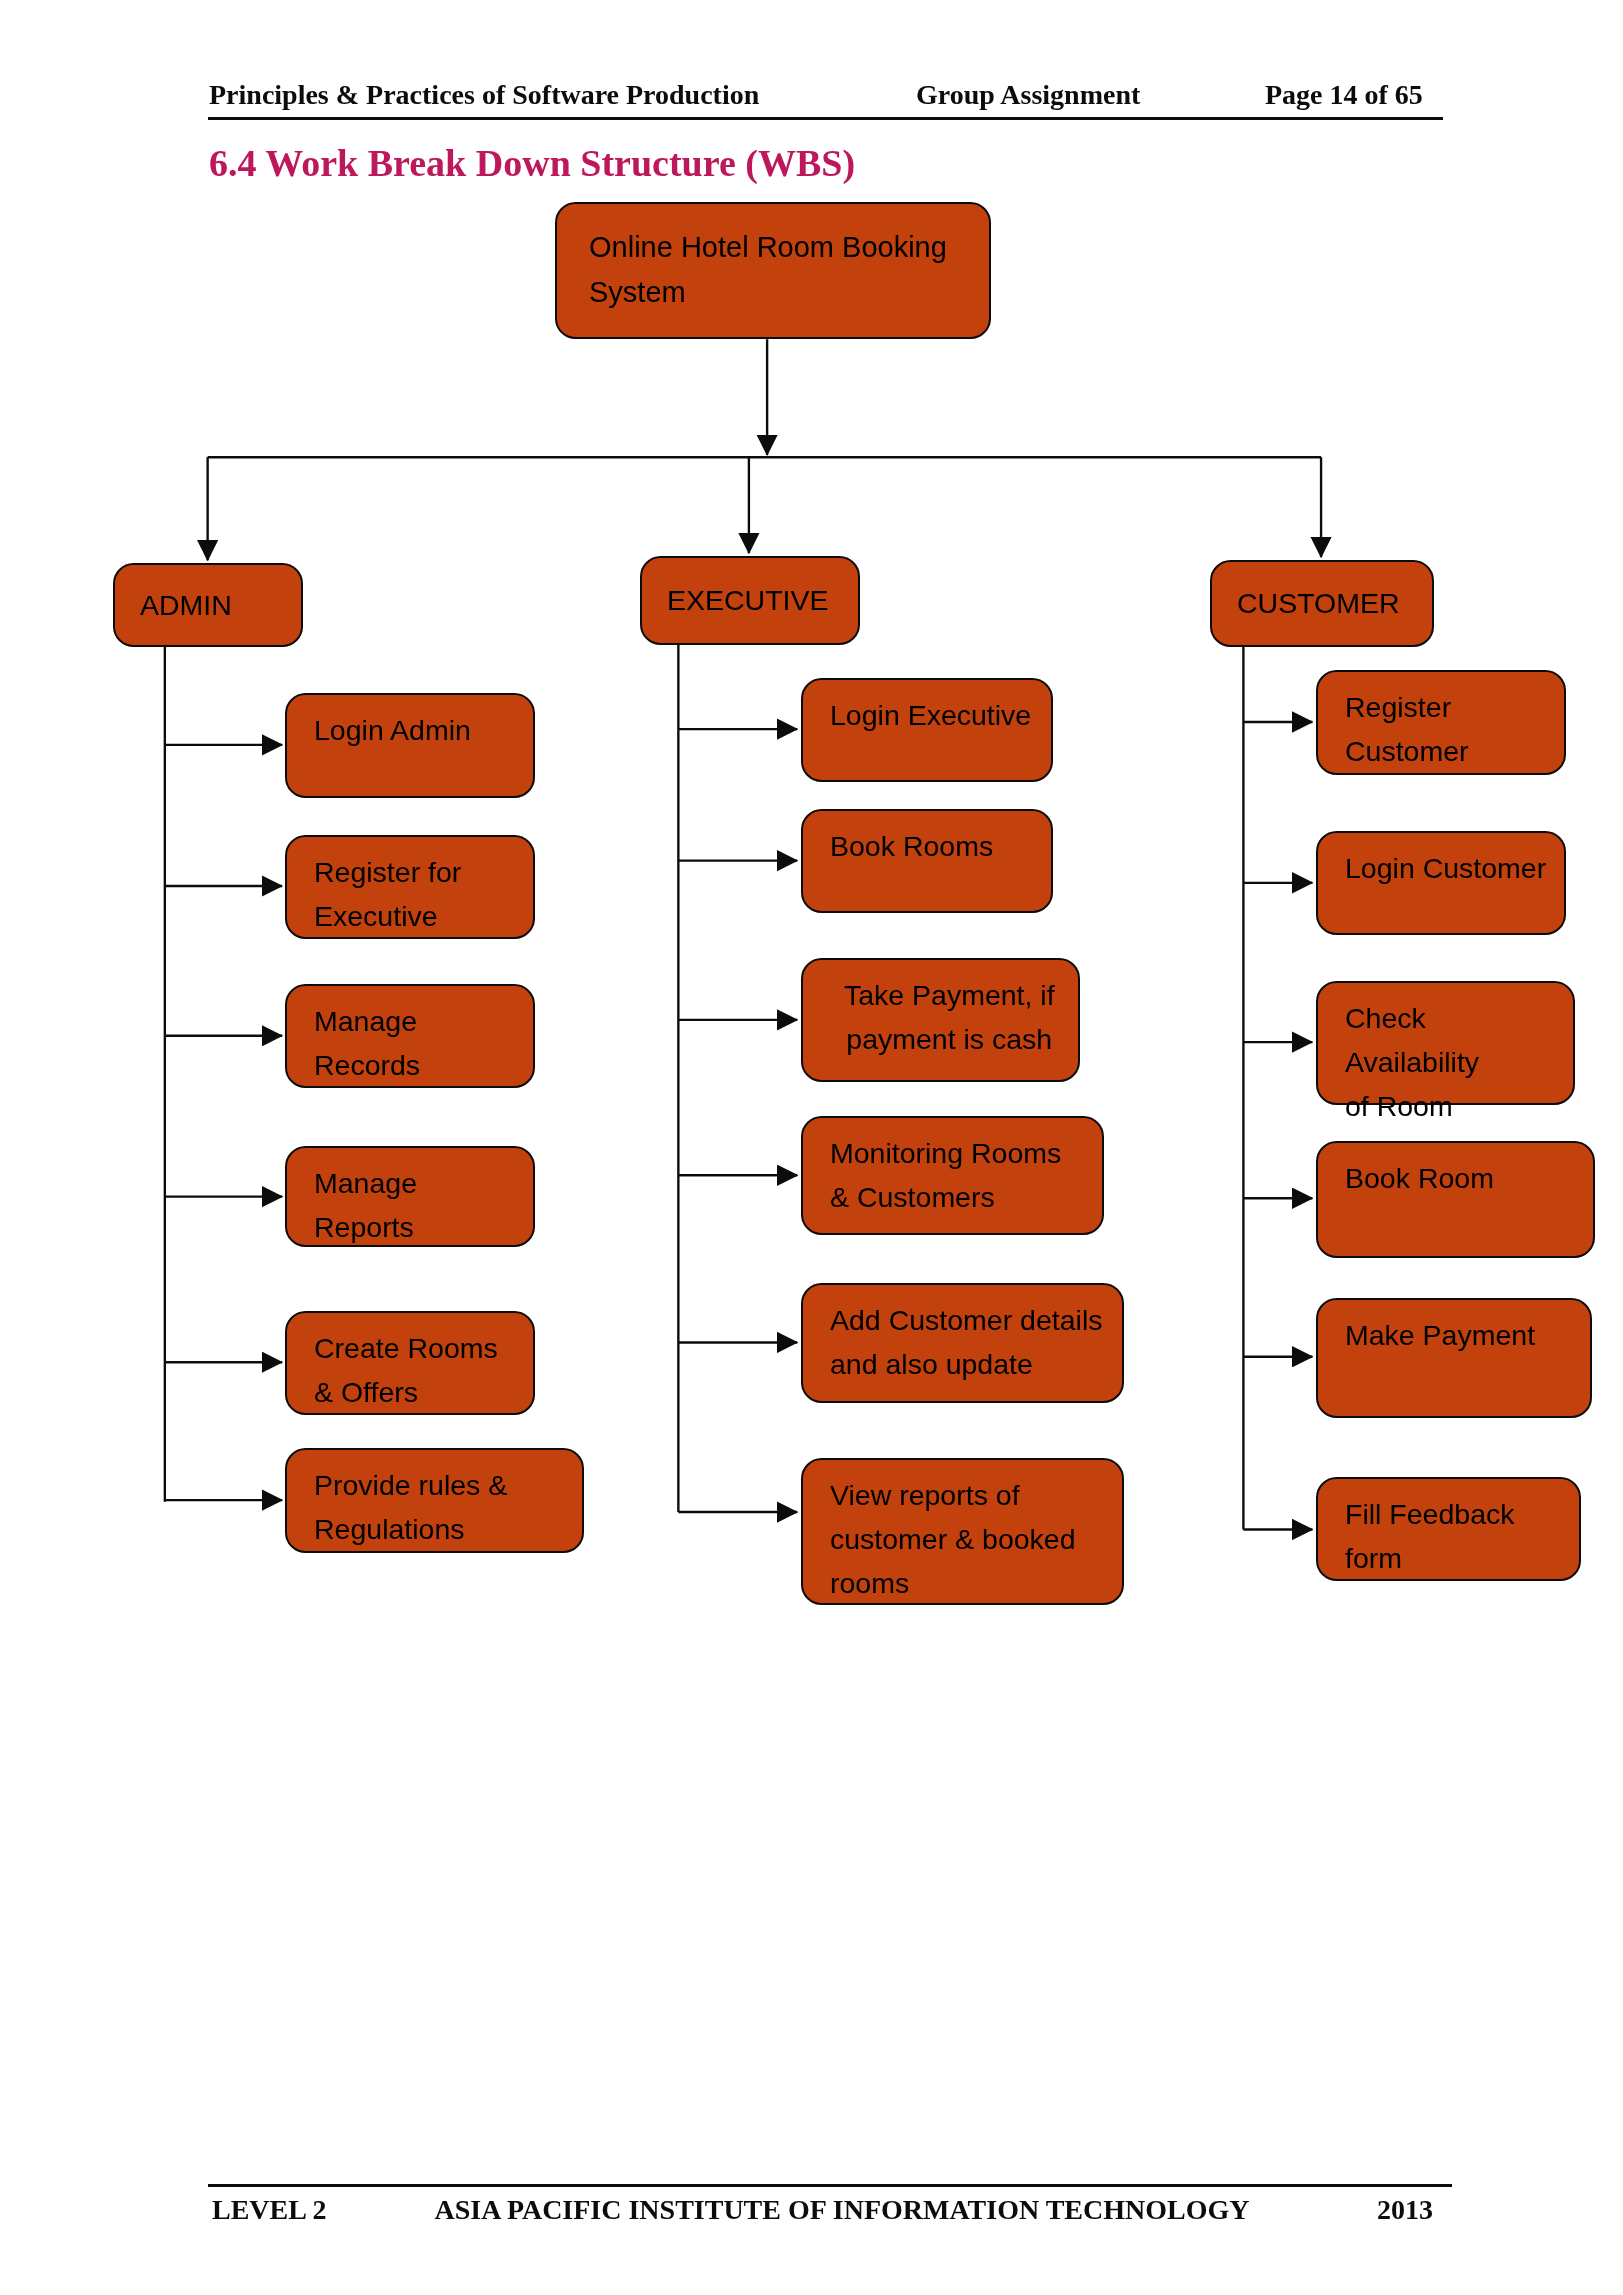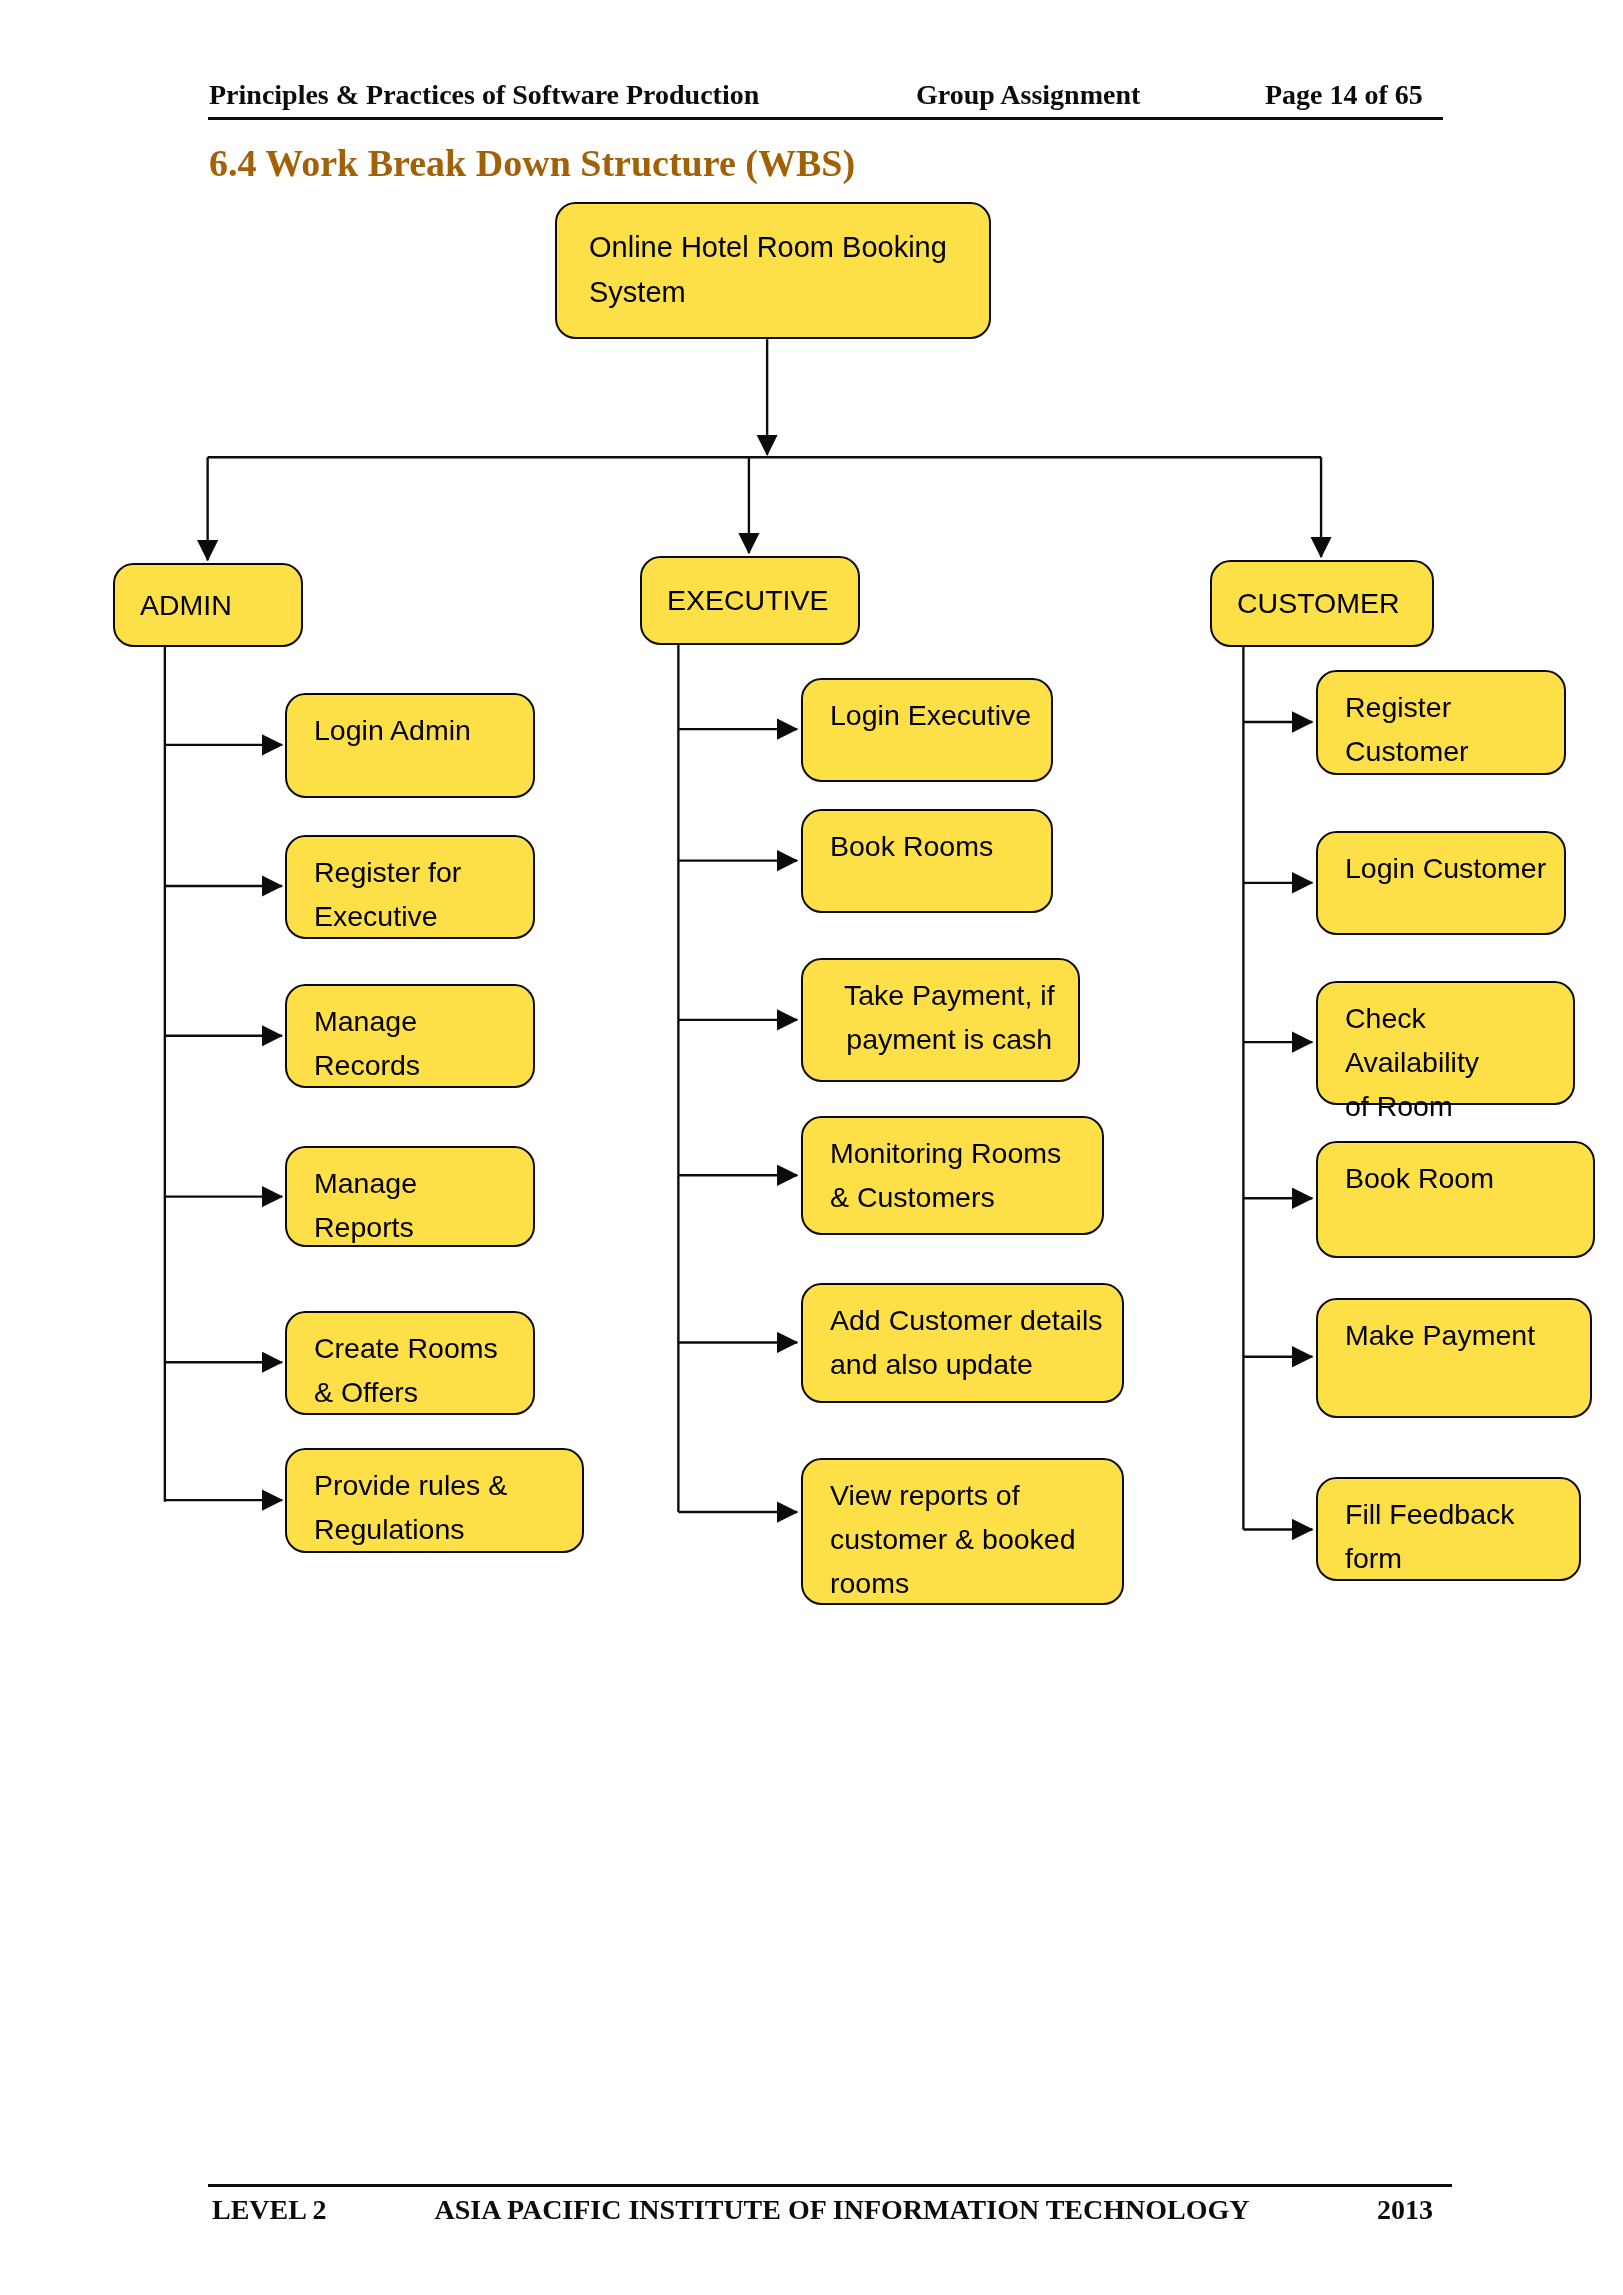--- a/index.html
+++ b/index.html
@@ -3,38 +3,38 @@
 <meta charset="utf-8">
 <style>
   html,body{margin:0;padding:0;background:#e8e8e8;}
   .page{position:relative;width:1623px;height:2295px;background:#ffffff;overflow:hidden;
         font-family:"Liberation Sans", sans-serif;color:#000;}
   .hdr{position:absolute;font-family:"Liberation Serif", serif;font-weight:bold;
        font-size:28px;color:#0c0c0c;white-space:nowrap;}
   .rule{position:absolute;background:#0c0c0c;}
   .section-heading{position:absolute;font-family:"Liberation Serif", serif;font-weight:bold;
        font-size:38px;white-space:nowrap;}
-  .box{position:absolute;background:#fde047;border:2.4px solid #0c0c0c;border-radius:20.6px;
+  .box{position:absolute;background:#c2410c;border:2.4px solid #0c0c0c;border-radius:20.6px;
        box-sizing:border-box;white-space:pre-line;}
   .root-box{font-size:29px;line-height:45px;padding:20.6px 16px 0 32px;}
   .cat{display:flex;align-items:center;font-size:28.5px;padding-left:25px;}
   .leaf{font-size:28.5px;line-height:44px;padding:12.7px 9.5px 0 27px;}
   svg.connectors{position:absolute;left:0;top:0;}
 </style>
 </head>
 <body>
 
 <div class="page">
 
   <div class="hdr" style="left:209px;top:79px;">Principles &amp; Practices of Software Production</div>
   <div class="hdr" style="left:916px;top:79px;">Group Assignment</div>
   <div class="hdr" style="left:1265px;top:79px;">Page 14 of 65</div>
   <div class="rule" style="left:208px;top:117px;width:1235px;height:3.2px;"></div>
 
-  <div class="section-heading" style="left: 209px; top: 141px; color: #a16207;">6.4 Work Break Down Structure (WBS)</div>
+  <div class="section-heading" style="left: 209px; top: 141px; color: #be185d;">6.4 Work Break Down Structure (WBS)</div>
 
   <svg class="connectors" width="1623" height="2295" viewBox="0 0 2048 2896">
     <defs>
       <marker id="arr" viewBox="0 0 10 10" refX="9.5" refY="5" markerUnits="userSpaceOnUse" markerWidth="27" markerHeight="27" orient="auto">
         <path d="M0,0 L10,5 L0,10 Z" fill="#0c0c0c"></path>
       </marker>
     </defs>
     <g stroke="#0c0c0c" stroke-width="3" fill="none">
 
       <path d="M968 428 V574" marker-end="url(#arr)"></path>

